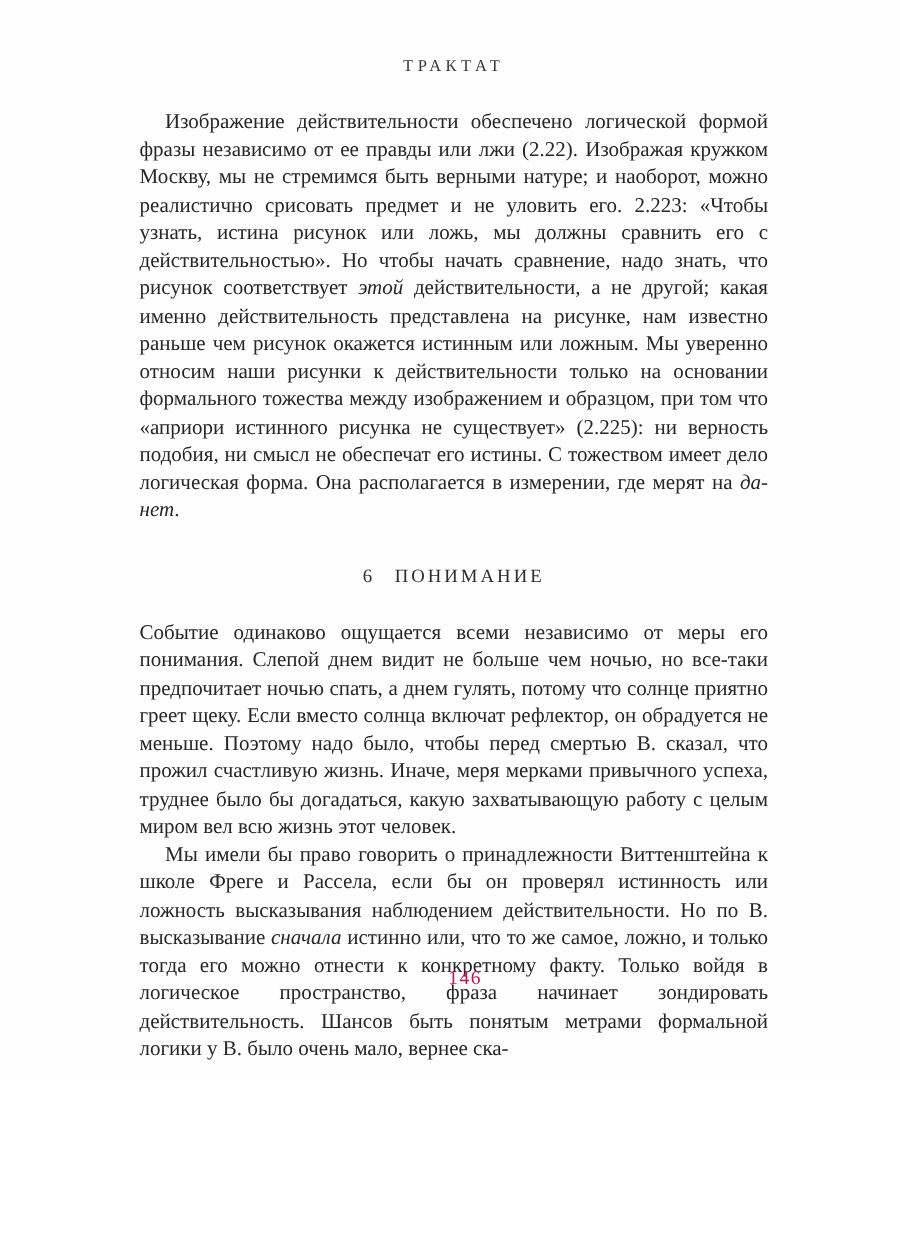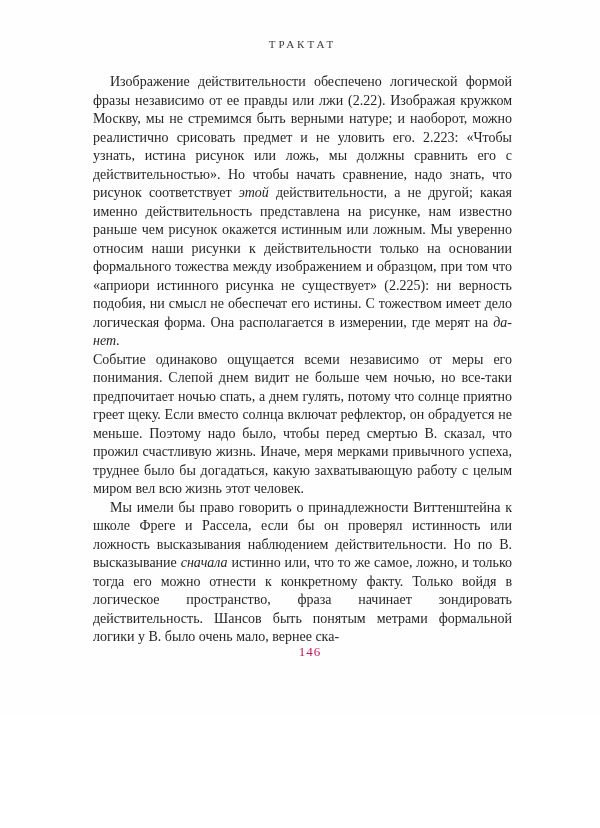--- a/index.html
+++ b/index.html
@@ -83,20 +83,23 @@
 <body>
 
 <div class="page">
   <div class="text-block">
 
     <div class="running-head">ТРАКТАТ</div>
 
 
     <p class="body-par indent">Изображение действительности обеспечено логической формой фразы независимо от ее правды или лжи (2.22). Изображая кружком Москву, мы не стремимся быть верными натуре; и наоборот, можно реалистично срисовать предмет и не уловить его. 2.223: «Чтобы узнать, истина рисунок или ложь, мы должны сравнить его с действительностью». Но чтобы начать сравнение, надо знать, что рисунок соответствует <i>этой</i> действительности, а не другой; какая именно действительность представлена на рисунке, нам известно раньше чем рисунок окажется истинным или ложным. Мы уверенно относим наши рисунки к действительности только на основании формального тожества между изображением и образцом, при том что «априори истинного рисунка не существует» (2.225): ни верность подобия, ни смысл не обеспечат его истины. С тожеством имеет дело логическая форма. Она располагается в измерении, где мерят на <i>да-нет</i>.</p>
 
+    <div class="section-heading">
+      <span class="section-number">6</span><span>ПОНИМАНИЕ</span>
+    </div>
 
     <p class="body-par">Событие одинаково ощущается всеми независимо от меры его понимания. Слепой днем видит не больше чем ночью, но все-таки предпочитает ночью спать, а днем гулять, потому что солнце приятно греет щеку. Если вместо солнца включат рефлектор, он обрадуется не меньше. Поэтому надо было, чтобы перед смертью В. сказал, что прожил счастливую жизнь. Иначе, меря мерками привычного успеха, труднее было бы догадаться, какую захватывающую работу с целым миром вел всю жизнь этот человек.</p>
 
     <p class="body-par indent">Мы имели бы право говорить о принадлежности Виттенштейна к школе Фреге и Рассела, если бы он проверял истинность или ложность высказывания наблюдением действительности. Но по В. высказывание <i>сначала</i> истинно или, что то же самое, ложно, и только тогда его можно отнести к конкретному факту. Только войдя в логическое пространство, фраза начинает зондировать действительность. Шансов быть понятым метрами формальной логики у В. было очень мало, вернее ска-</p>
 
 
   </div>
 
   <div class="page-number">146</div>
 </div>

